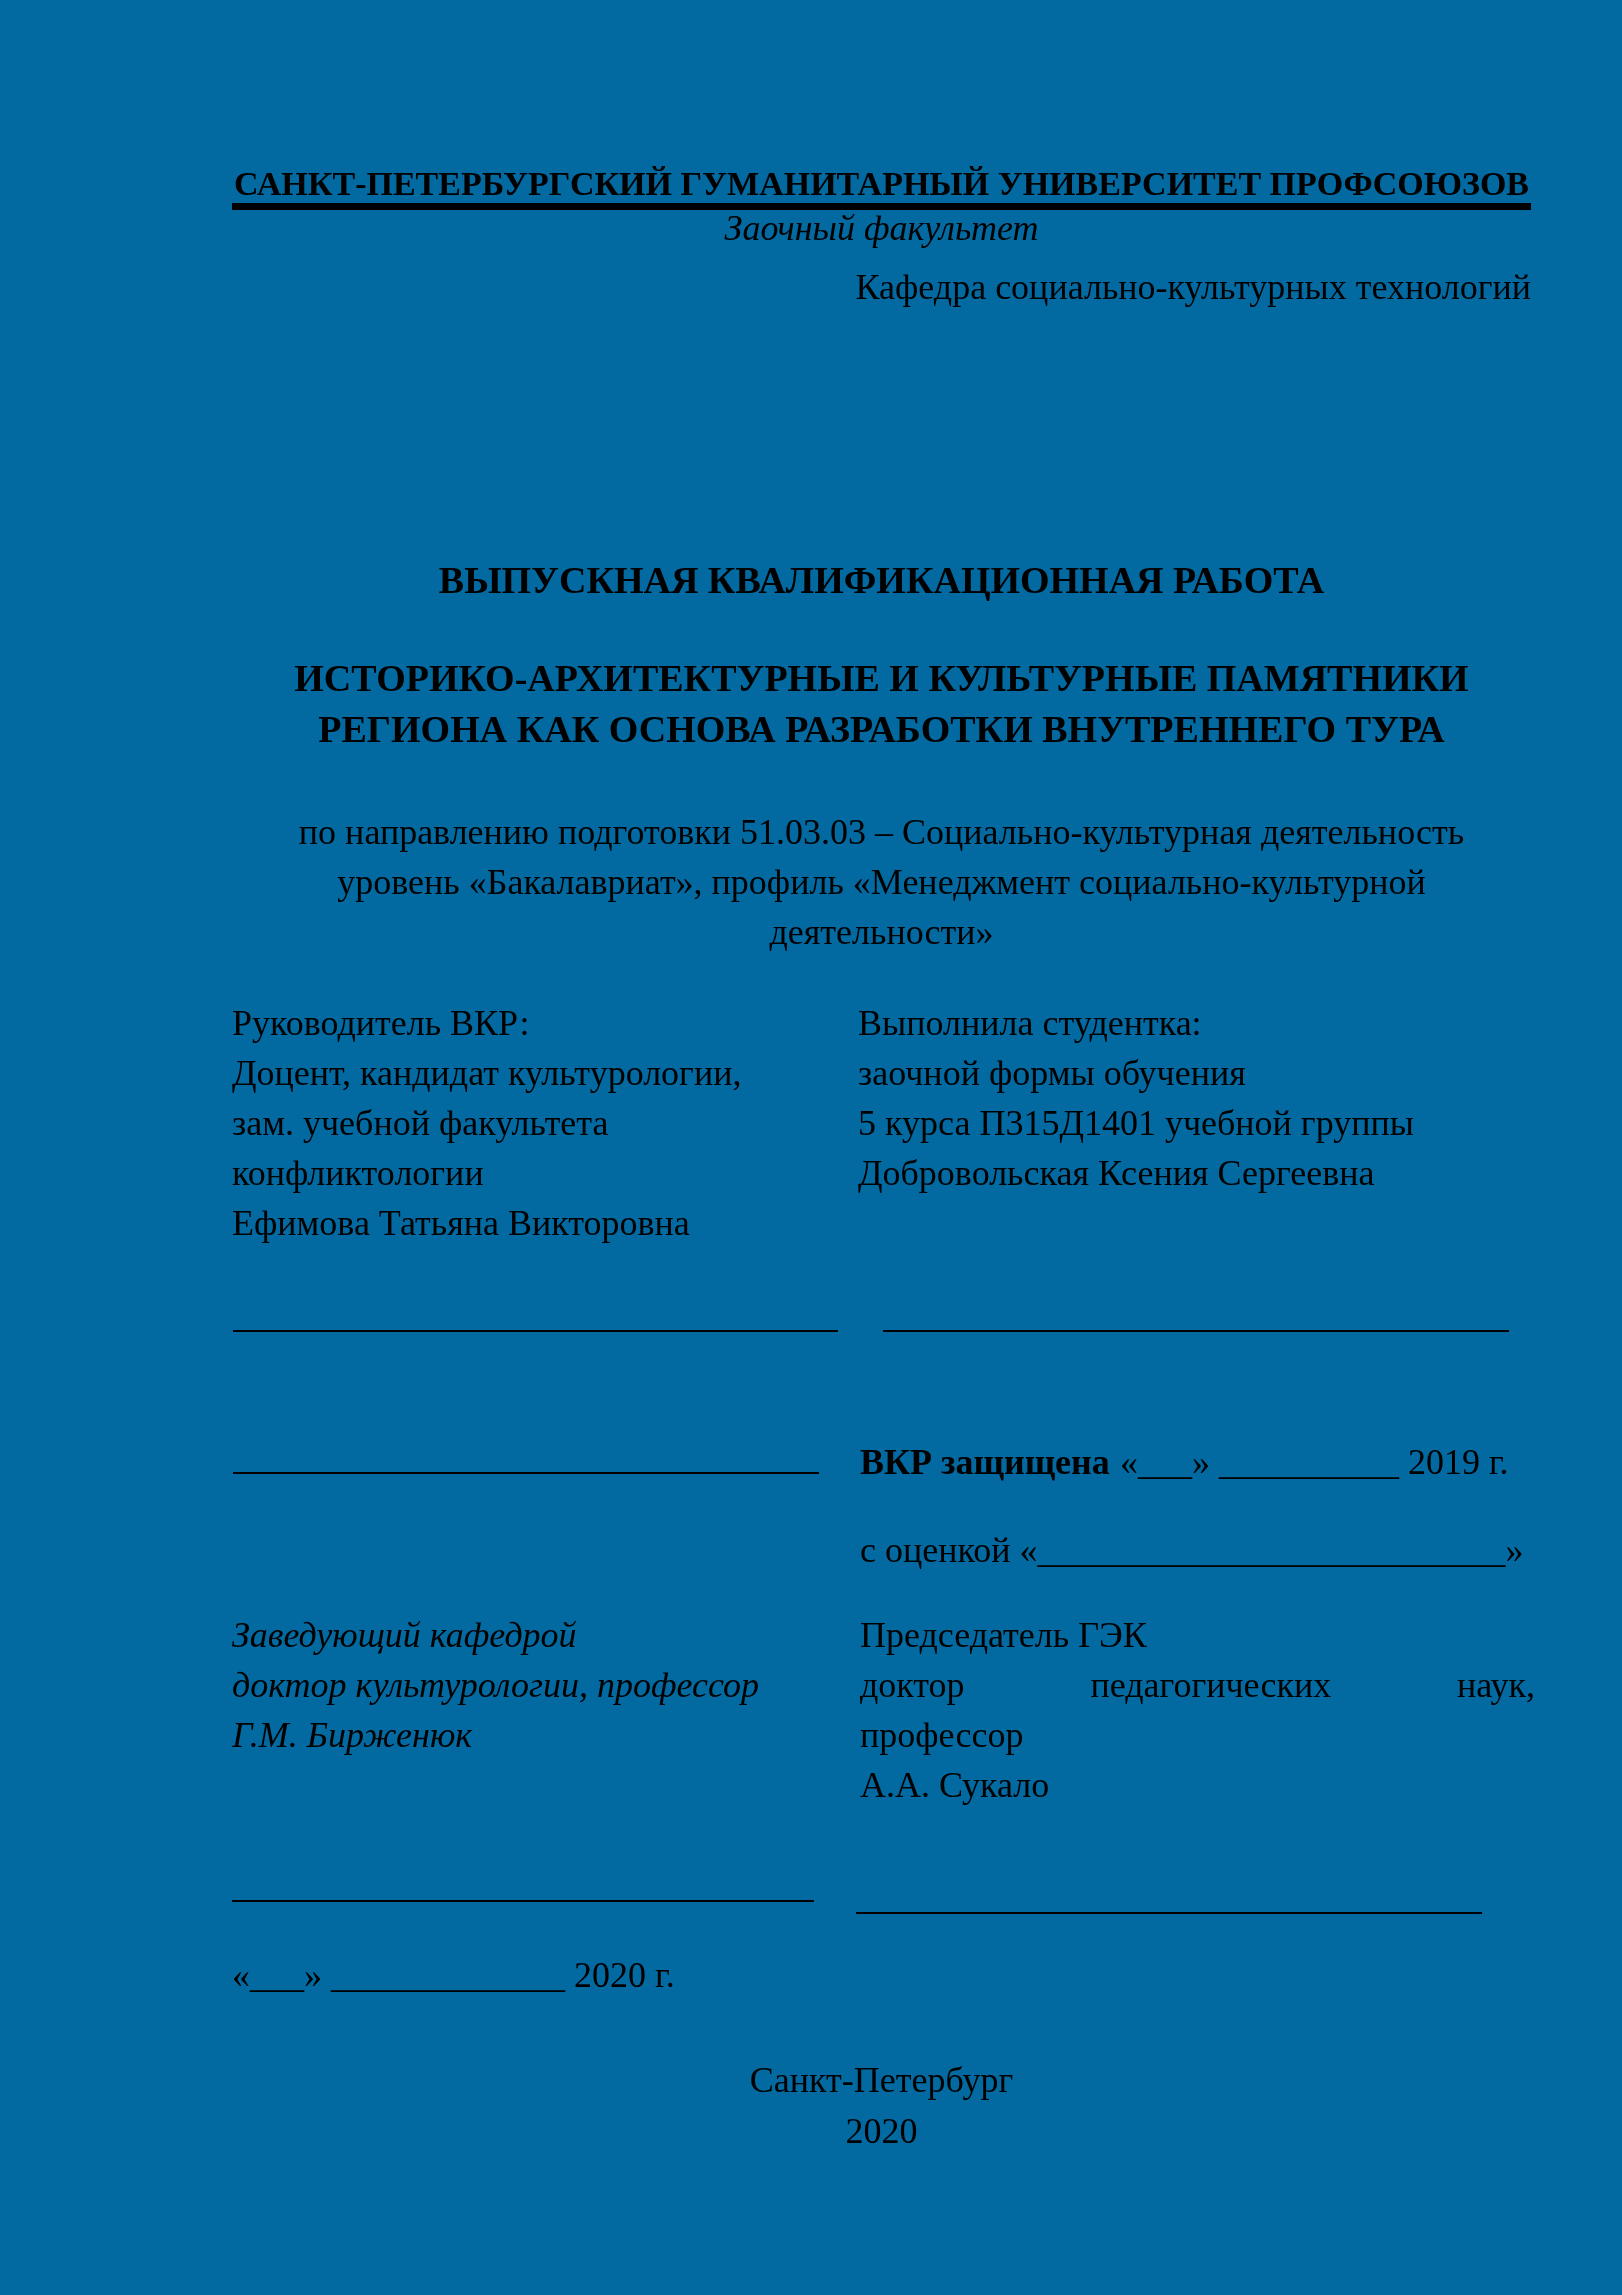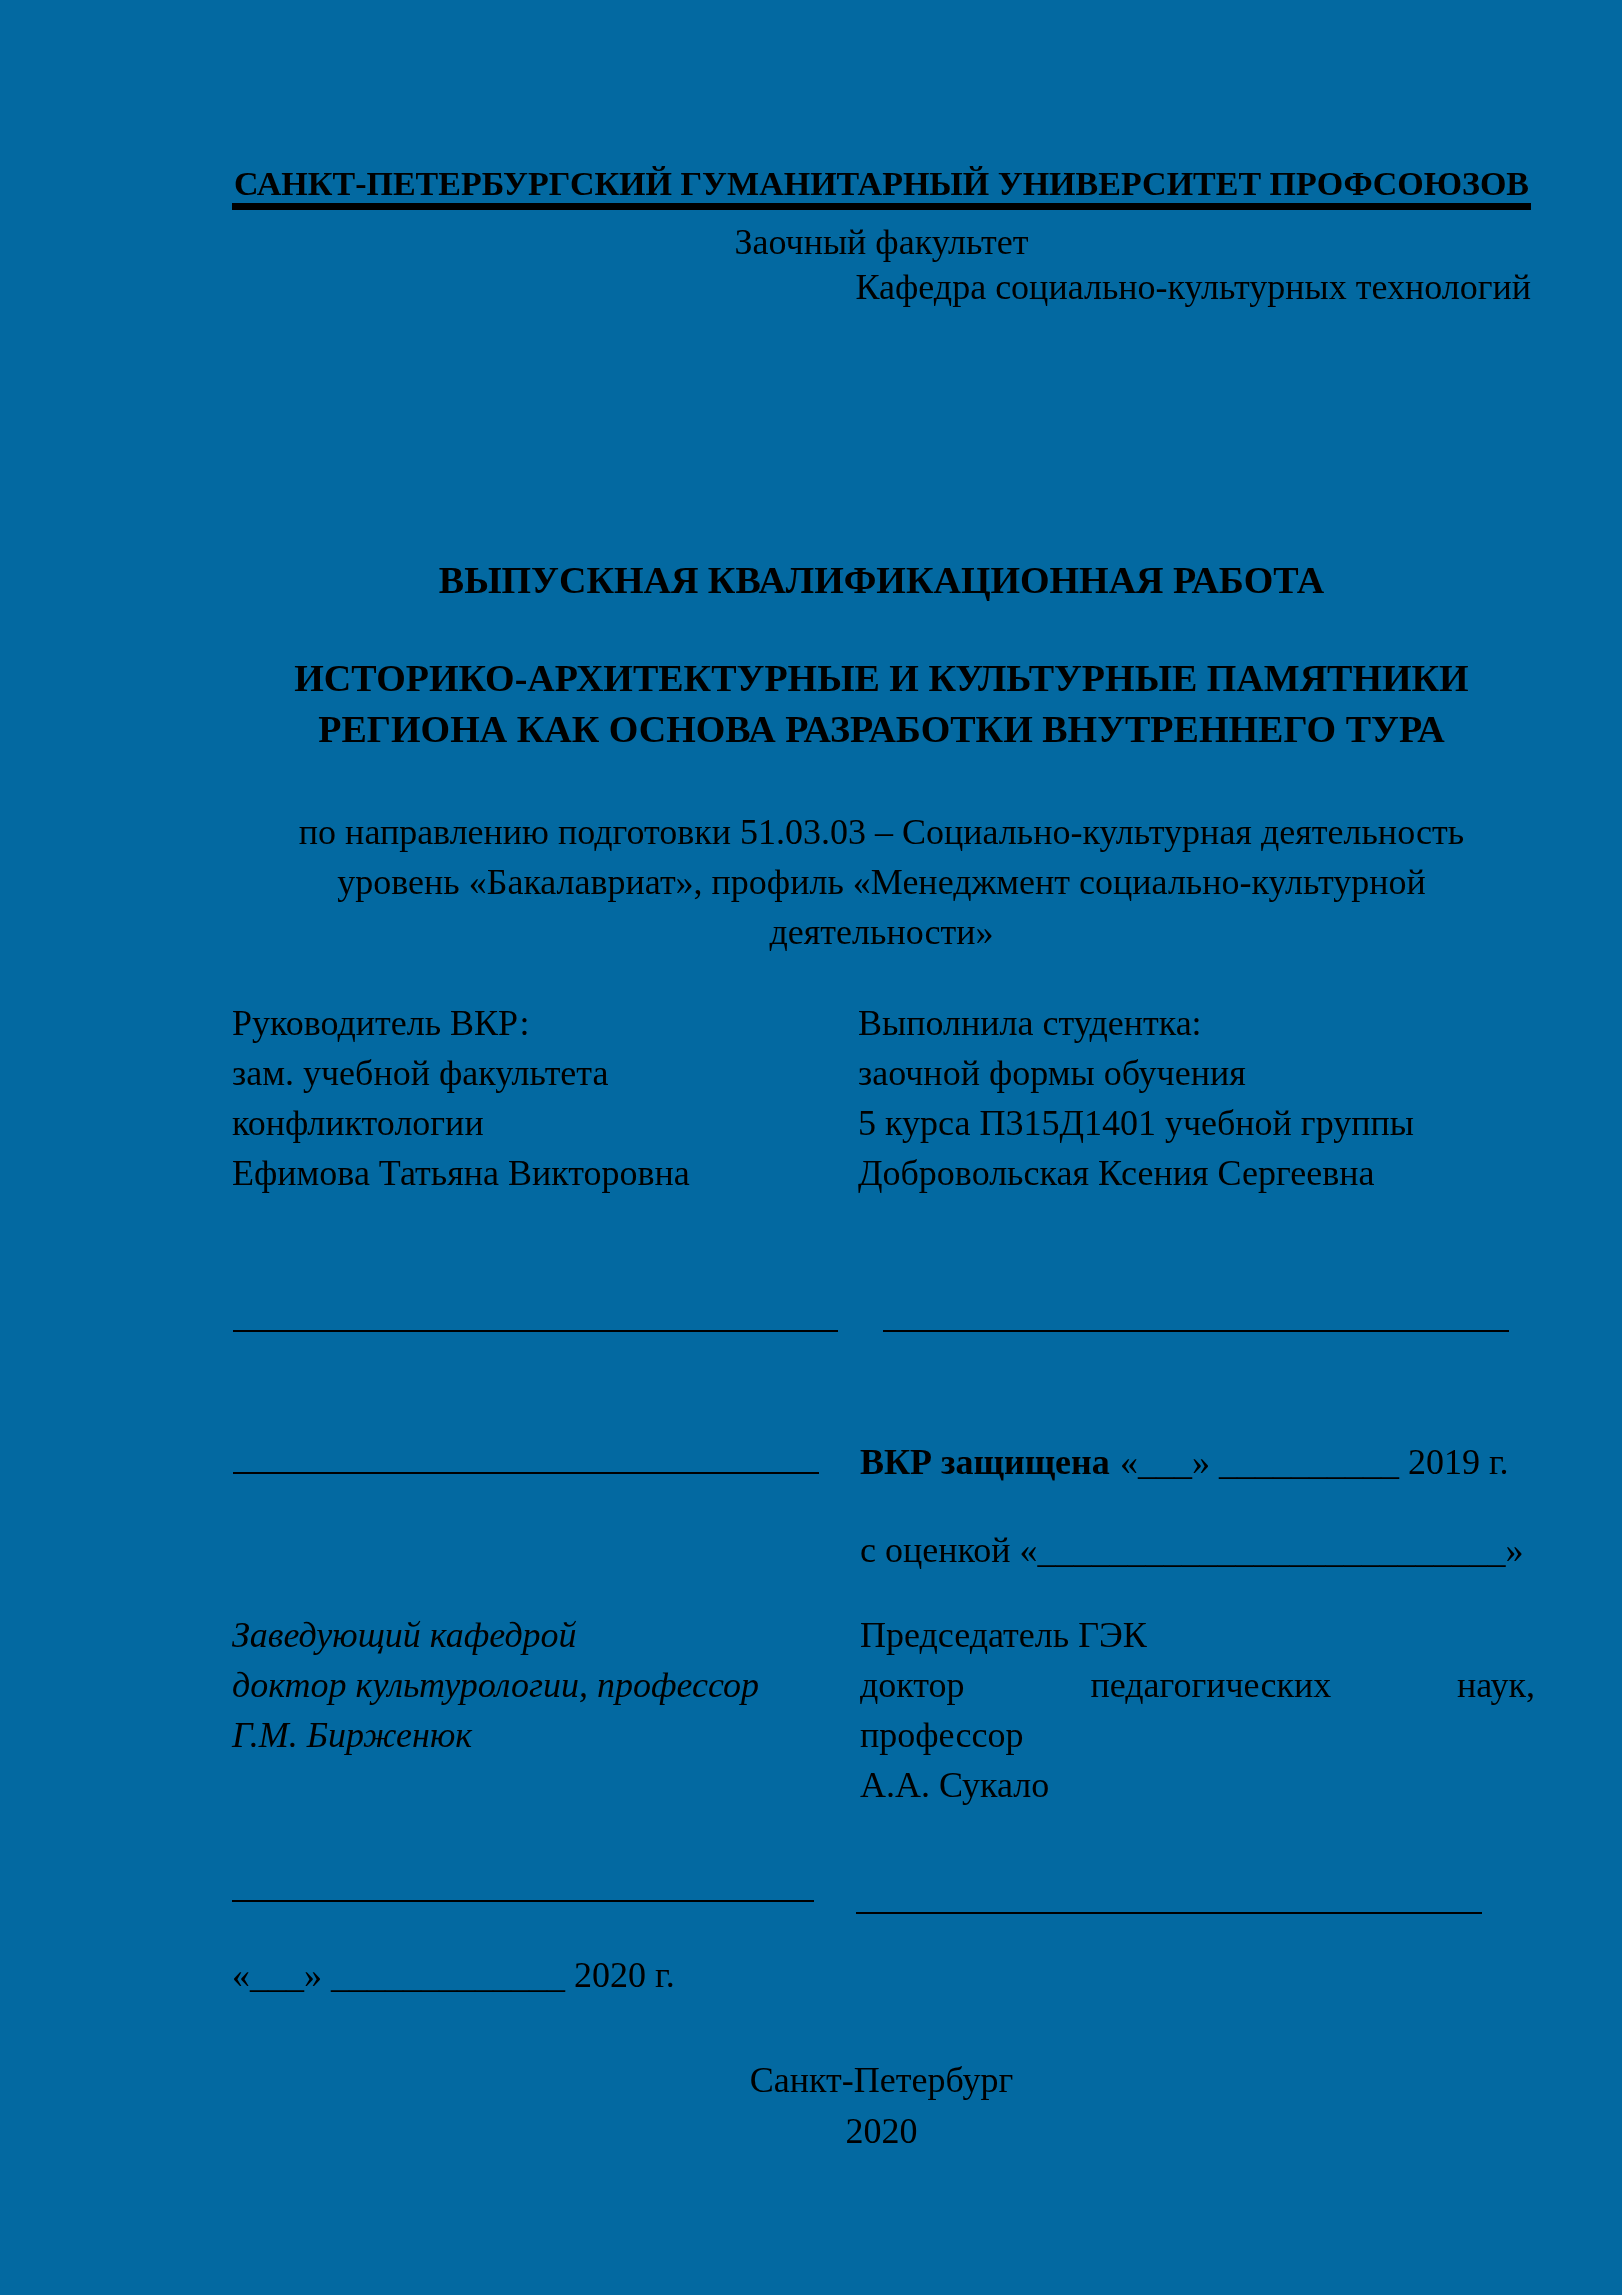--- a/index.html
+++ b/index.html
@@ -42,39 +42,40 @@
 </style>
 </head>
 <body>
 
 <div class="page">
 
   <div class="abs content center bold hdr" style="top:160px;">САНКТ-ПЕТЕРБУРГСКИЙ ГУМАНИТАРНЫЙ УНИВЕРСИТЕТ ПРОФСОЮЗОВ</div>
 
   <div class="abs content rule" style="top:203px;"></div>
 
-  <div class="abs content center" style="top:217px;">Заочный факультет</div>
+  <div class="abs content center" style="top:203px;font-style:italic;">Заочный факультет</div>
 
   <div class="abs content right" style="top:262px;">Кафедра социально-культурных технологий</div>
 
   <div class="abs content center bold title" style="top:555px;">ВЫПУСКНАЯ КВАЛИФИКАЦИОННАЯ РАБОТА</div>
 
   <div class="abs content center bold title" style="top:653px;">
     <div>ИСТОРИКО-АРХИТЕКТУРНЫЕ И КУЛЬТУРНЫЕ ПАМЯТНИКИ</div>
     <div>РЕГИОНА КАК ОСНОВА РАЗРАБОТКИ ВНУТРЕННЕГО ТУРА</div>
   </div>
 
   <div class="abs content center" style="top:807px;">
     <div>по направлению подготовки 51.03.03 – Социально-культурная деятельность</div>
     <div>уровень «Бакалавриат», профиль «Менеджмент социально-культурной</div>
     <div>деятельности»</div>
   </div>
 
   <div class="abs col" style="left:232px; top:998px; width:612px;">
     <div>Руководитель ВКР:</div>
+    <div>Доцент, кандидат культурологии,</div>
     <div>зам. учебной факультета</div>
     <div>конфликтологии</div>
     <div>Ефимова Татьяна Викторовна</div>
   </div>
 
   <div class="abs col" style="left:858px; top:998px; width:675px;">
     <div>Выполнила студентка:</div>
     <div>заочной формы обучения</div>
     <div>5 курса П315Д1401 учебной группы</div>
     <div>Добровольская Ксения Сергеевна</div>

